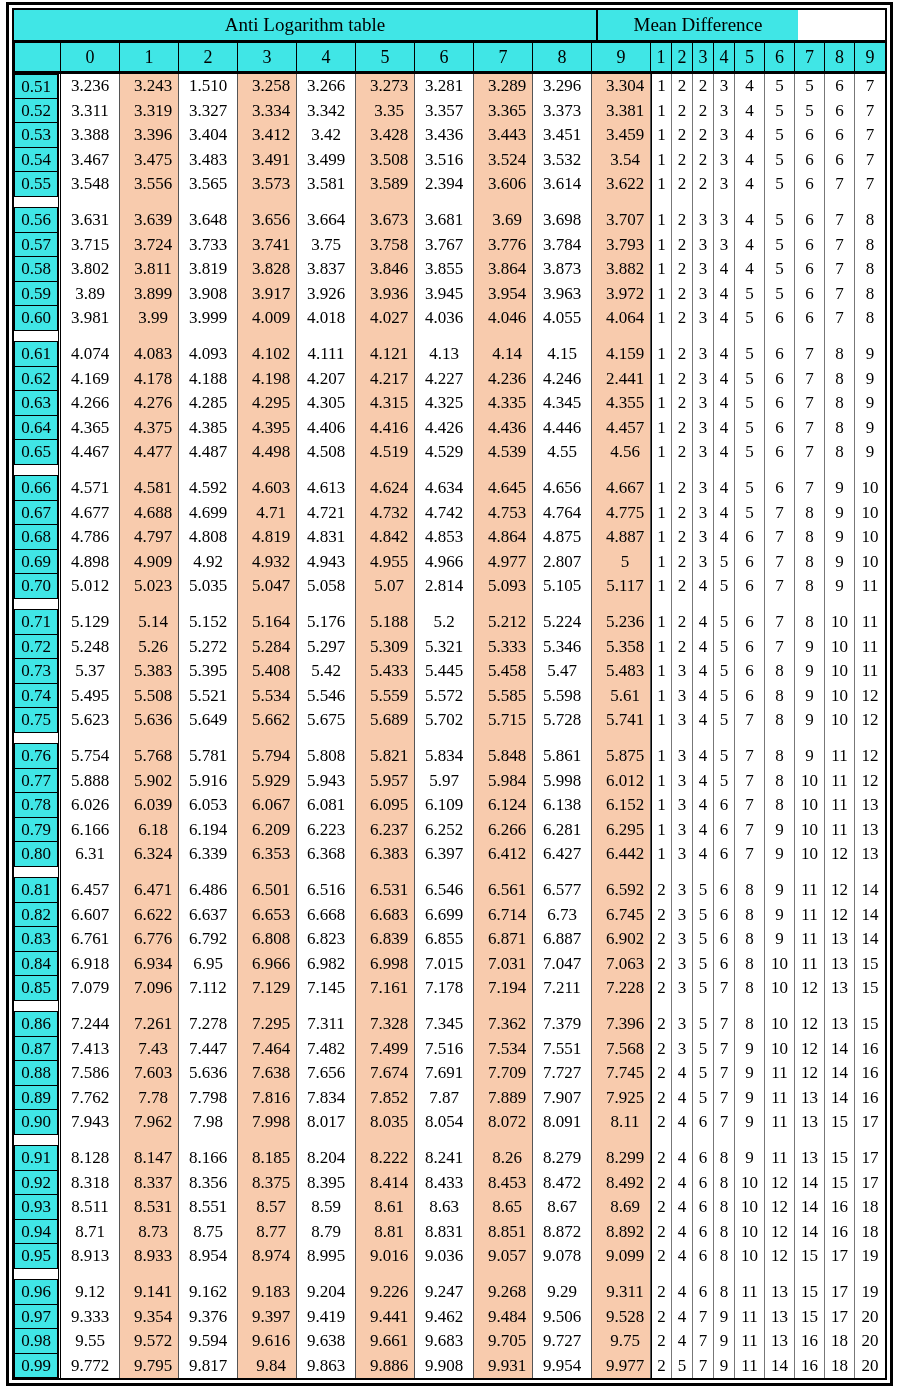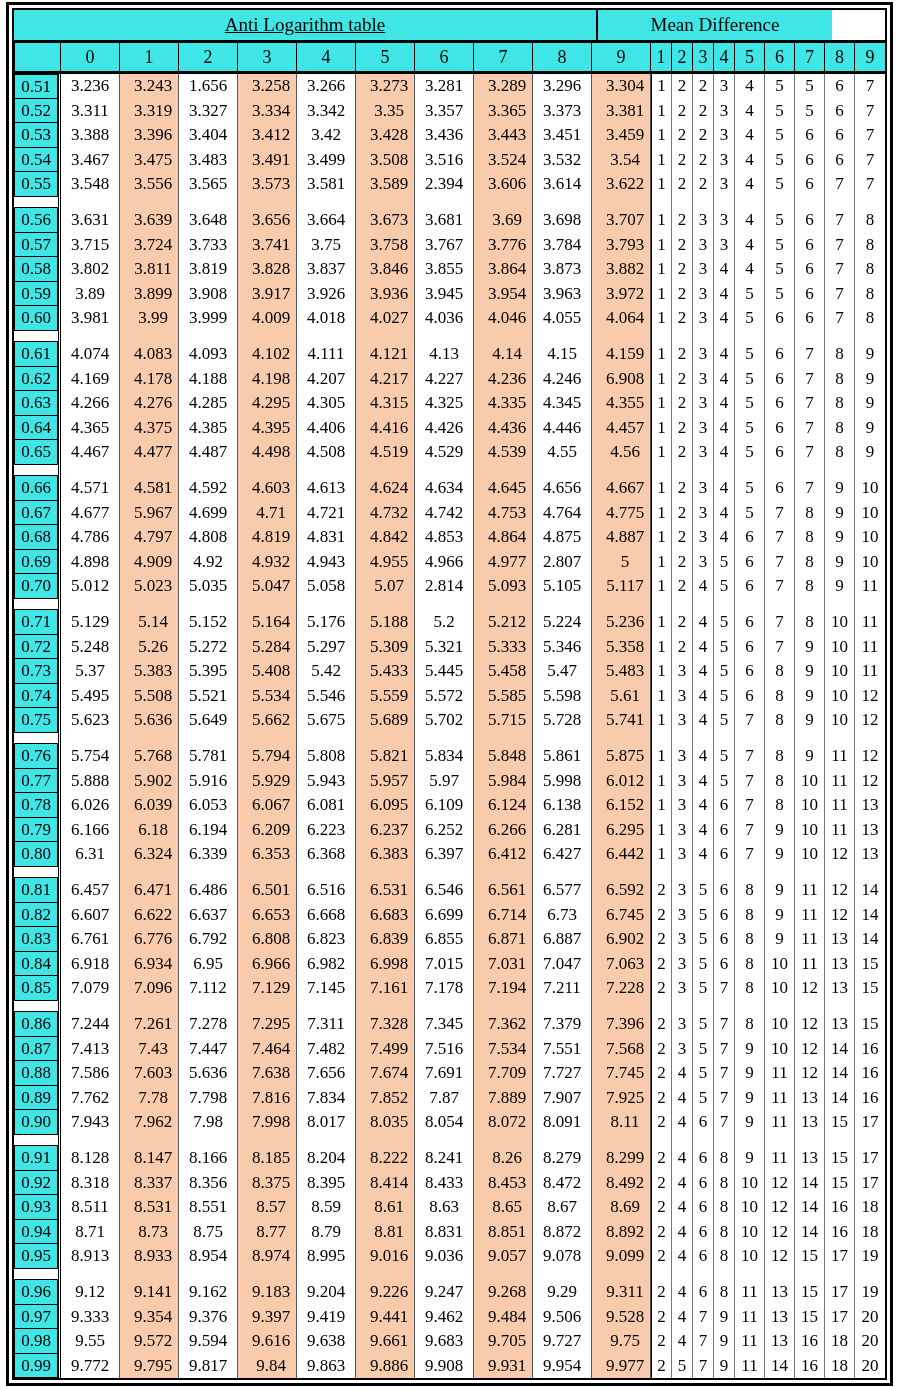--- a/index.html
+++ b/index.html
@@ -28,22 +28,22 @@
     border:2px solid var(--line-dark);
     background:#fff;
   }
   
   .header1{display:flex;border-bottom:2px solid var(--line-dark);}
   .h1cell{
     background:var(--header-bg);
     height:30px;line-height:30px;
     text-align:center;font-size:19px;
   }
-  .h1-left{width:584px;border-right:2px solid var(--line-dark);text-decoration:underline;}
-  .h1-right{width:234px;}
+  .h1-left{width:584px;border-right:2px solid var(--line-dark);}
+  .h1-right{width:200px;}
   
   .header2{display:flex;border-bottom:2px solid var(--line-dark);}
   .h2cell{
     background:var(--header-bg);
     height:30px;line-height:28px;
     text-align:center;font-size:18px;
     border-right:1px solid var(--line-dark);
     border-top:1px solid var(--line-dark);
     border-bottom:1px solid var(--line-dark);
   }
@@ -244,21 +244,21 @@
           <div class="dcell">3.899</div>
           <div class="dcell">3.99</div>
           <div class="gap"></div>
           <div class="dcell">4.083</div>
           <div class="dcell">4.178</div>
           <div class="dcell">4.276</div>
           <div class="dcell">4.375</div>
           <div class="dcell">4.477</div>
           <div class="gap"></div>
           <div class="dcell">4.581</div>
-          <div class="dcell">5.967</div>
+          <div class="dcell">4.688</div>
           <div class="dcell">4.797</div>
           <div class="dcell">4.909</div>
           <div class="dcell">5.023</div>
           <div class="gap"></div>
           <div class="dcell">5.14</div>
           <div class="dcell">5.26</div>
           <div class="dcell">5.383</div>
           <div class="dcell">5.508</div>
           <div class="dcell">5.636</div>
           <div class="gap"></div>
@@ -285,21 +285,21 @@
           <div class="dcell">8.531</div>
           <div class="dcell">8.73</div>
           <div class="dcell">8.933</div>
           <div class="gap"></div>
           <div class="dcell">9.141</div>
           <div class="dcell">9.354</div>
           <div class="dcell">9.572</div>
           <div class="dcell">9.795</div>
         </div>
         <div class="strip data-strip w-data">
-          <div class="dcell">1.656</div>
+          <div class="dcell">1.510</div>
           <div class="dcell">3.327</div>
           <div class="dcell">3.404</div>
           <div class="dcell">3.483</div>
           <div class="dcell">3.565</div>
           <div class="gap"></div>
           <div class="dcell">3.648</div>
           <div class="dcell">3.733</div>
           <div class="dcell">3.819</div>
           <div class="dcell">3.908</div>
           <div class="dcell">3.999</div>
@@ -718,21 +718,21 @@
           <div class="dcell">3.54</div>
           <div class="dcell">3.622</div>
           <div class="gap"></div>
           <div class="dcell">3.707</div>
           <div class="dcell">3.793</div>
           <div class="dcell">3.882</div>
           <div class="dcell">3.972</div>
           <div class="dcell">4.064</div>
           <div class="gap"></div>
           <div class="dcell">4.159</div>
-          <div class="dcell">6.908</div>
+          <div class="dcell">2.441</div>
           <div class="dcell">4.355</div>
           <div class="dcell">4.457</div>
           <div class="dcell">4.56</div>
           <div class="gap"></div>
           <div class="dcell">4.667</div>
           <div class="dcell">4.775</div>
           <div class="dcell">4.887</div>
           <div class="dcell">5</div>
           <div class="dcell">5.117</div>
           <div class="gap"></div>

